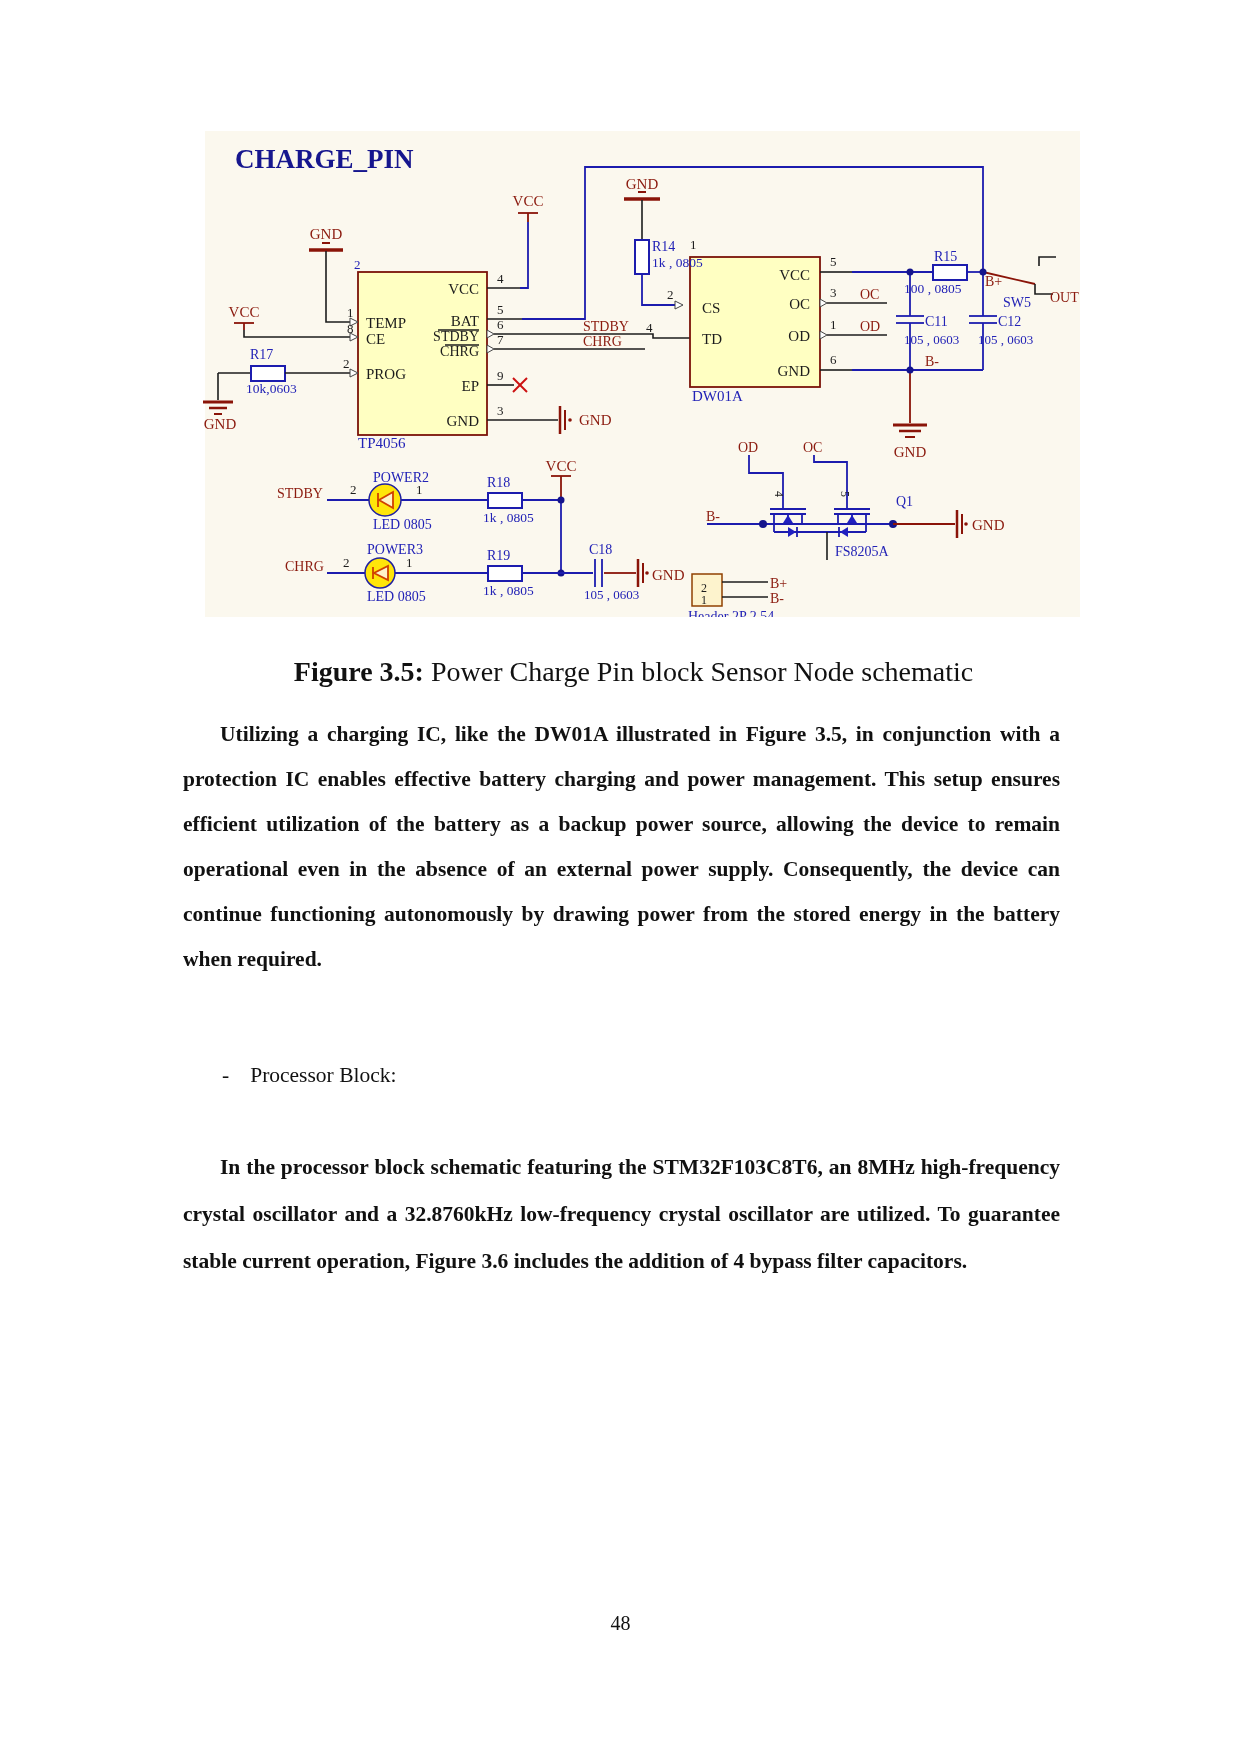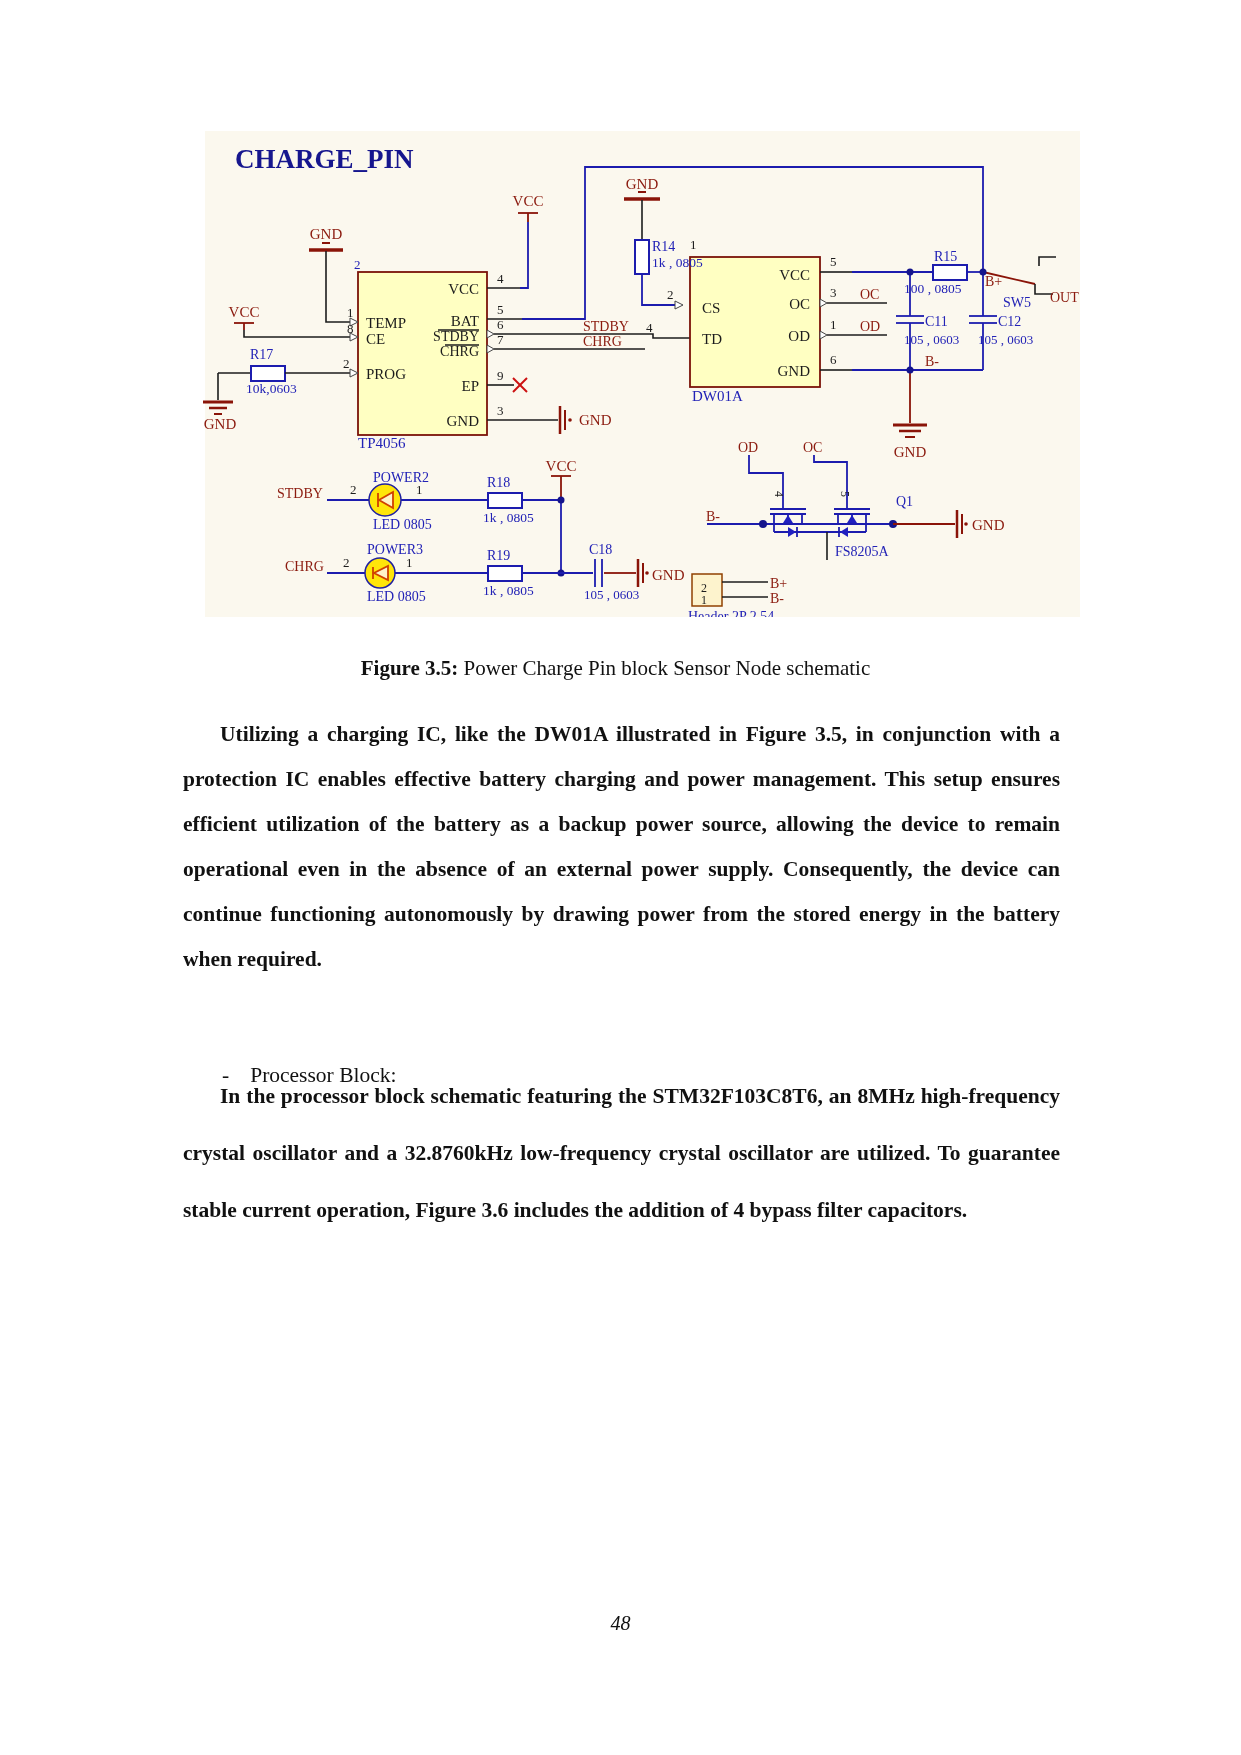--- a/index.html
+++ b/index.html
@@ -1,28 +1,28 @@
 <!DOCTYPE html>
 <html><head>
 <meta charset="utf-8">
 <style>
   html,body{margin:0;padding:0;background:#ffffff;}
   body{width:1241px;height:1755px;position:relative;font-family:"Liberation Serif",serif;color:#111;}
   .schematic{position:absolute;left:190px;top:110px;width:890px;height:507px;}
   .schematic svg{display:block;width:890px;height:507px;}
   svg text{font-family:"Liberation Serif",serif;}
-  .caption{position:absolute;left:177px;top:656px;width:877px;text-align:center;font-size:21px;}
+  .caption{position:absolute;left:195px;top:656px;width:877px;text-align:center;font-size:28px;}
   .caption b{font-weight:bold;}
   .para{position:absolute;left:183px;width:877px;text-align:justify;font-size:21.5px;font-weight:bold;}
   .p1{top:712px;line-height:45px;text-indent:37px;}
-  .p2{top:1068px;line-height:57px;text-indent:37px;}
+  .p2{top:1144px;line-height:47px;text-indent:37px;}
   .bullet{position:absolute;left:183px;top:1053px;width:877px;font-size:21.5px;line-height:45px;}
   .bullet .dash{margin-left:39px;}
   .bullet .btxt{margin-left:21px;margin-top:12px;}
-  .pageno{position:absolute;left:0;top:1612px;width:100%;text-align:center;font-size:20px;font-style:italic;}
+  .pageno{position:absolute;left:0;top:1612px;width:100%;text-align:center;font-size:20px;}
   
   .wb{stroke:#1c1cae;stroke-width:1.8;fill:none;}
   .wk{stroke:#1c1c1c;stroke-width:1.6;fill:none;}
   .wm{stroke:#8a1408;stroke-width:1.8;fill:none;}
   .chip{fill:#ffffc2;stroke:#7a1208;stroke-width:1.8;}
   .res{fill:#ffffff;stroke:#1c1cae;stroke-width:2;}
   .dot{fill:#14148c;}
   .tri{fill:#ffffff;stroke:#444;stroke-width:1;}
   .gbar{stroke:#8a1408;fill:none;}
 </style>

